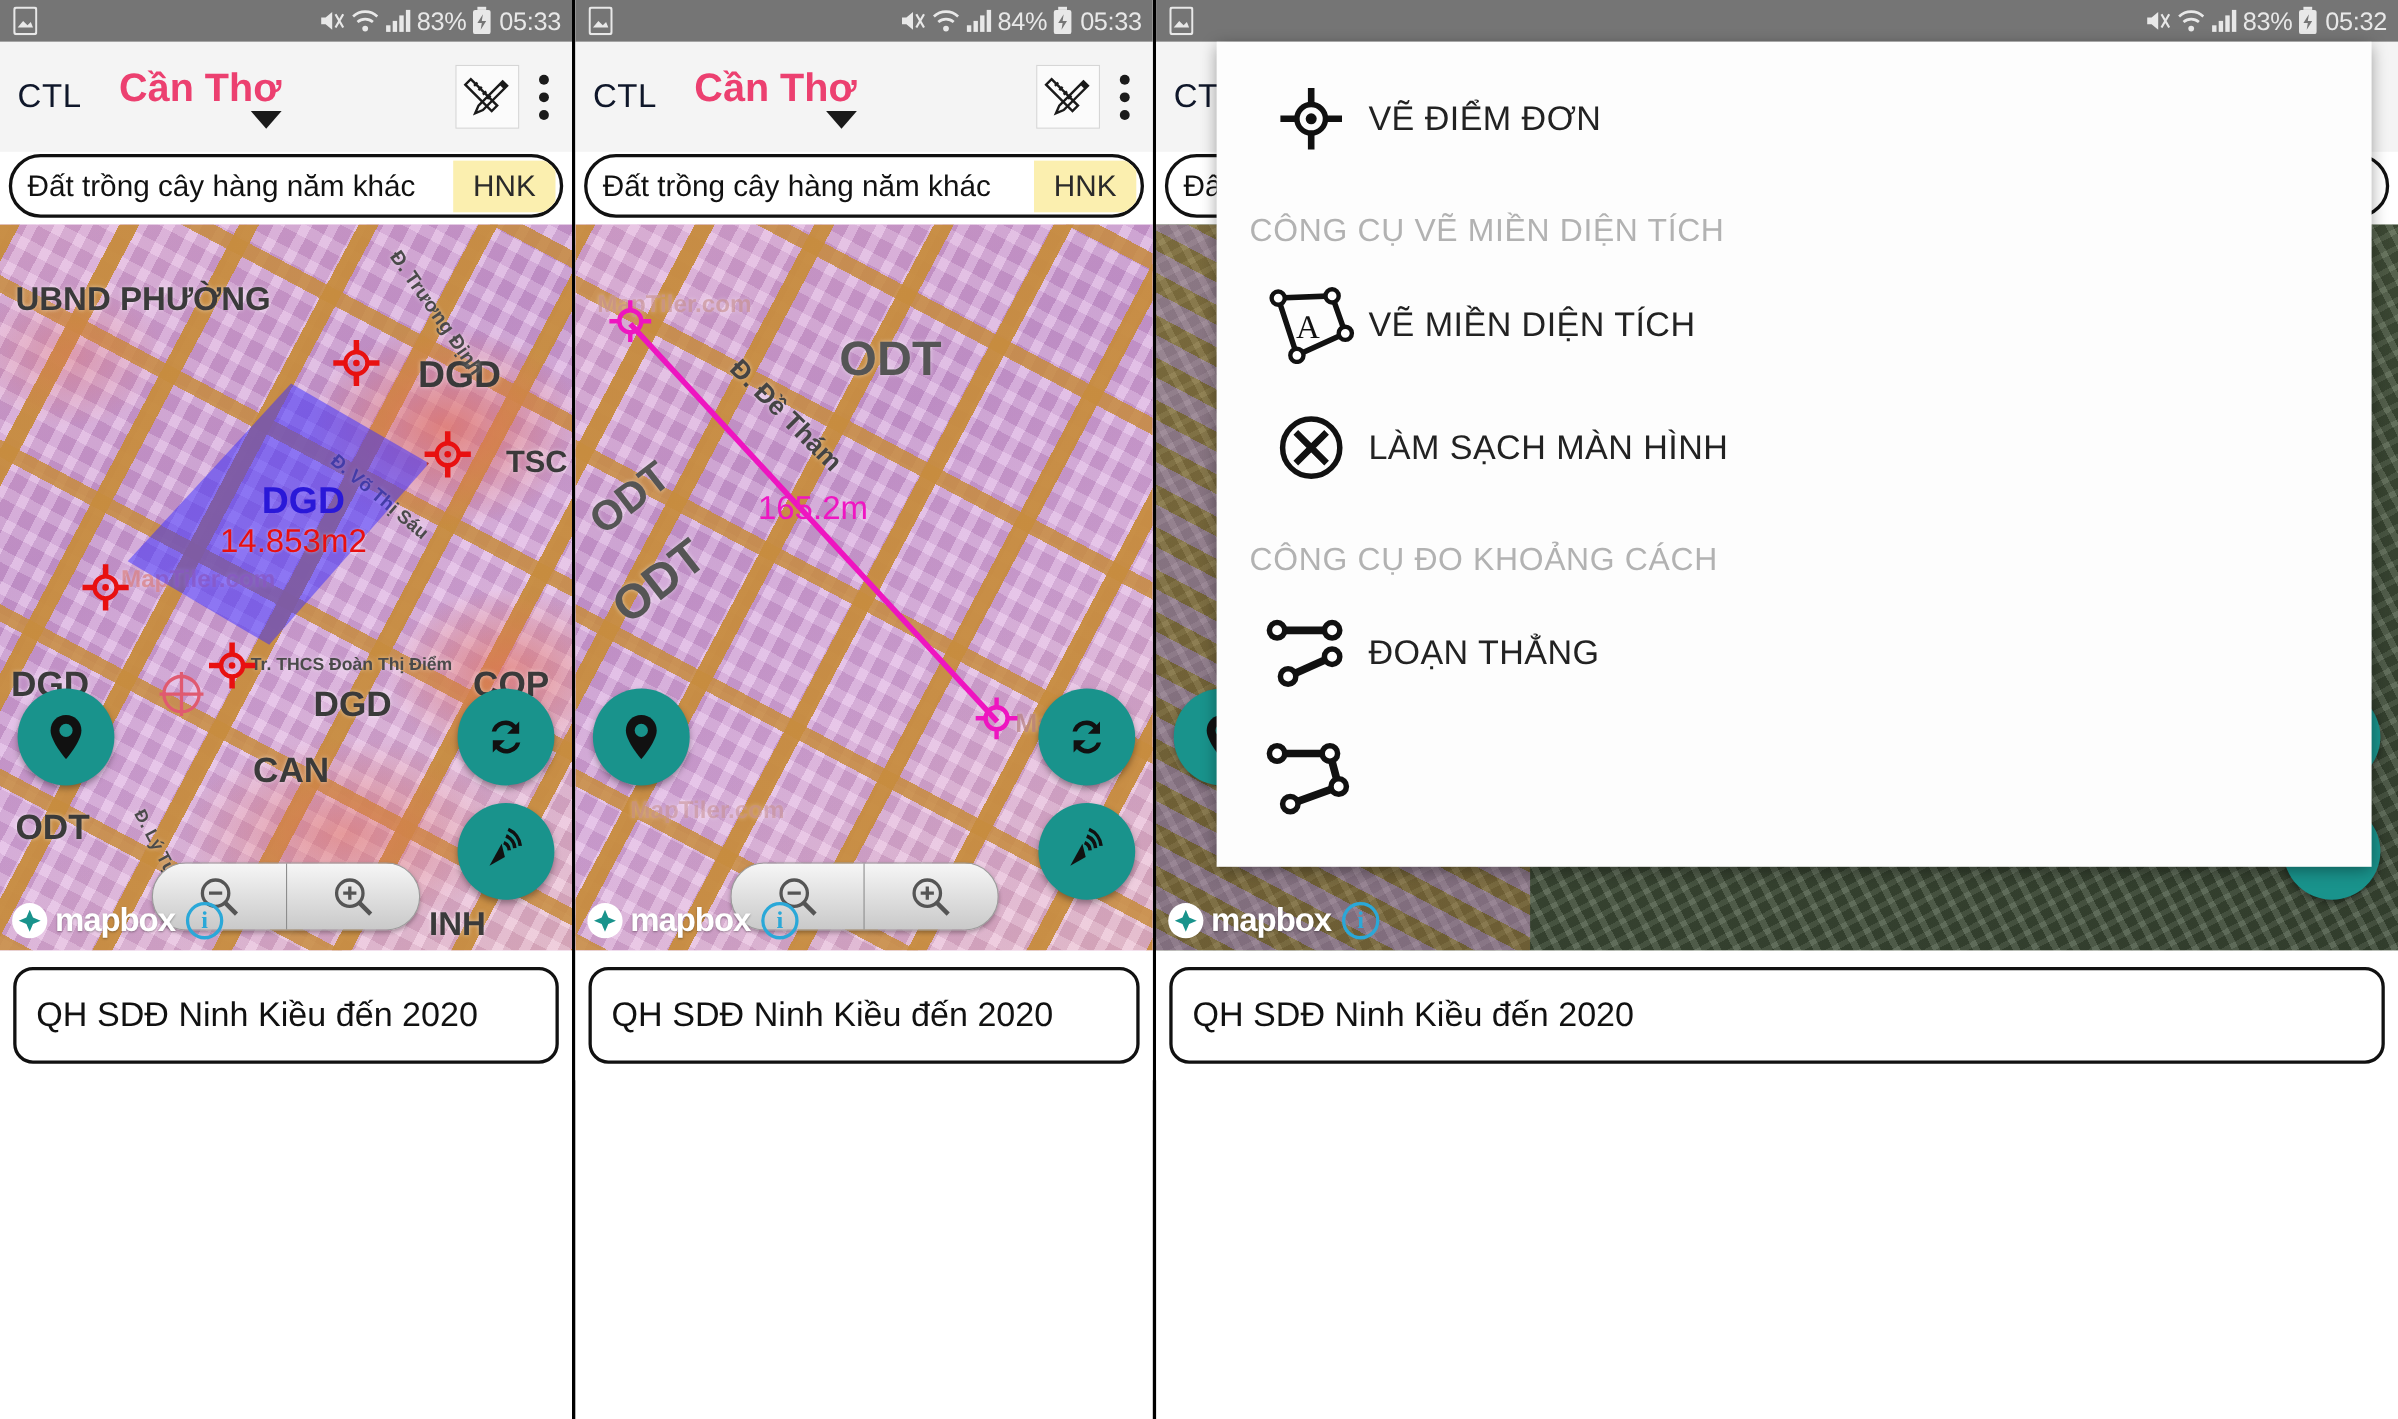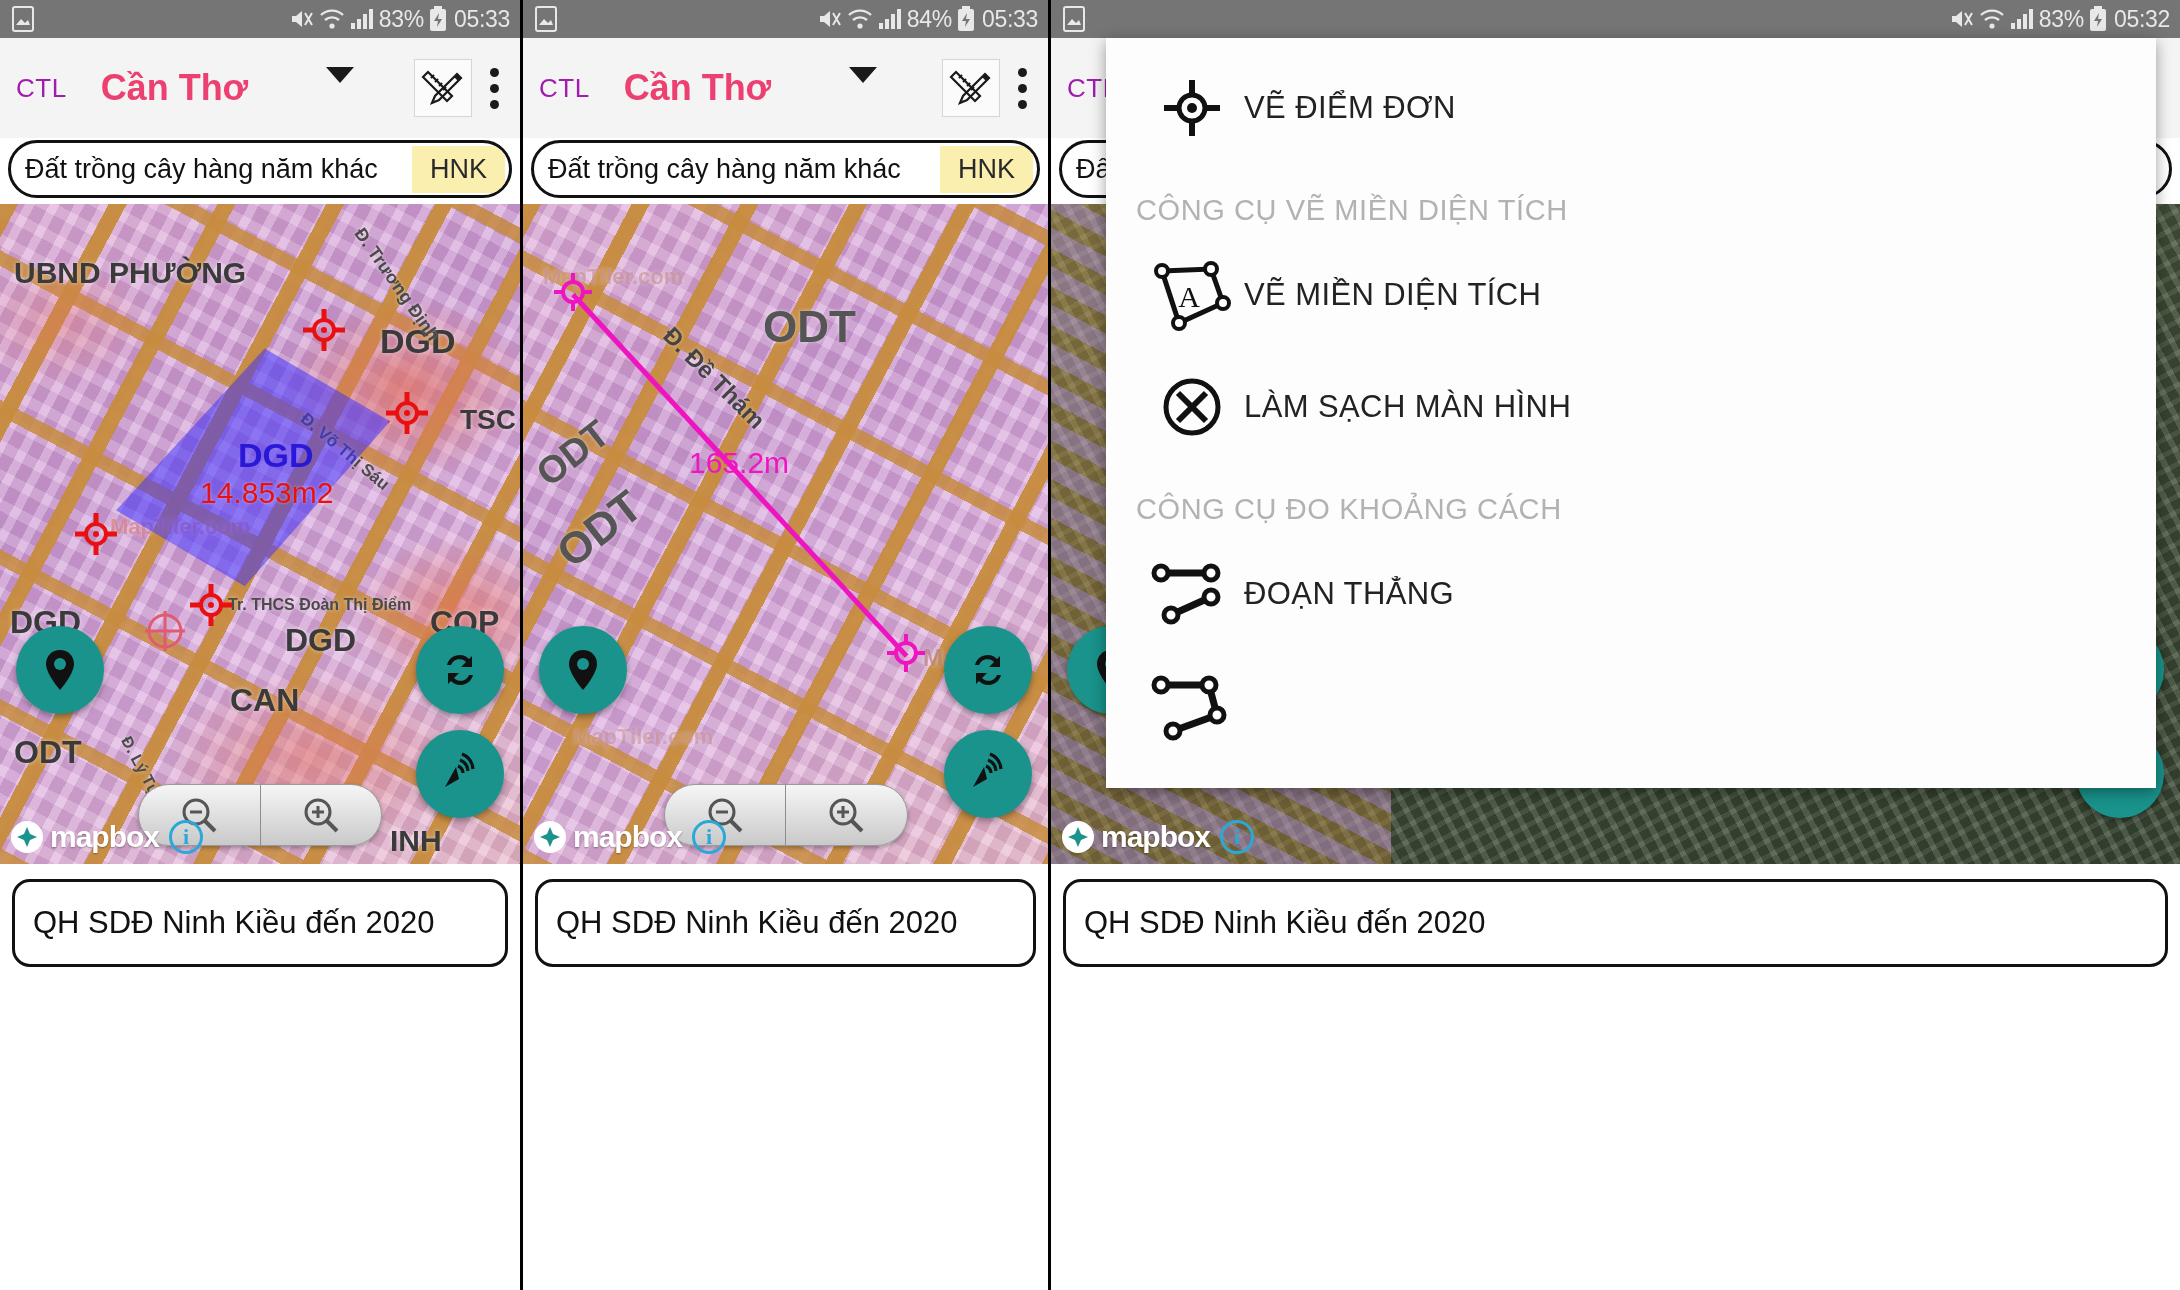--- a/index.html
+++ b/index.html
@@ -25,22 +25,22 @@
   .statusbar .sb-right { margin-left: auto; display: flex; align-items: center; gap: 5px; }
   .sb-pct { font-size: 23px; font-weight: 500; }
   .sb-time { font-size: 23px; font-weight: 500; margin-left: 2px; }
   .ic { display: inline-block; line-height: 0; }
 
   
   .appbar {
     height: 100px; background: #f4f4f4; display: flex; align-items: center;
     padding: 0 16px; position: relative;
   }
-  .appbar-title { font-size: 26px; font-weight: 500; color: #a21caf; letter-spacing: .5px; }
-  .spinner-wrap { display: flex; align-items: flex-start; gap: 0; margin-left: 34px; }
+  .appbar-title { font-size: 30px; font-weight: 500; color: #0f172a; letter-spacing: .5px; }
+  .spinner-wrap { display: flex; align-items: flex-end; gap: 0; margin-left: 34px; flex-direction: column; }
   .spinner-text { font-size: 36px; font-weight: bold; color: #ec4070; }
   .caret { width: 0; height: 0; border-left: 14px solid transparent;
     border-right: 14px solid transparent; border-top: 16px solid #1a1a1a; margin-left: 78px; }
   .appbar-actions { margin-left: auto; display: flex; align-items: center; gap: 22px; }
   .ruler-btn { width: 58px; height: 58px; border: 1px solid #d6d6d6; background: #fbfbfb;
     display: flex; align-items: center; justify-content: center; }
   .kebab { width: 10px; display: flex; flex-direction: column; gap: 7px; align-items: center;
     padding-right: 10px; }
   .kebab span { width: 9px; height: 9px; border-radius: 50%; background: #1a1a1a; display: block; }
 

